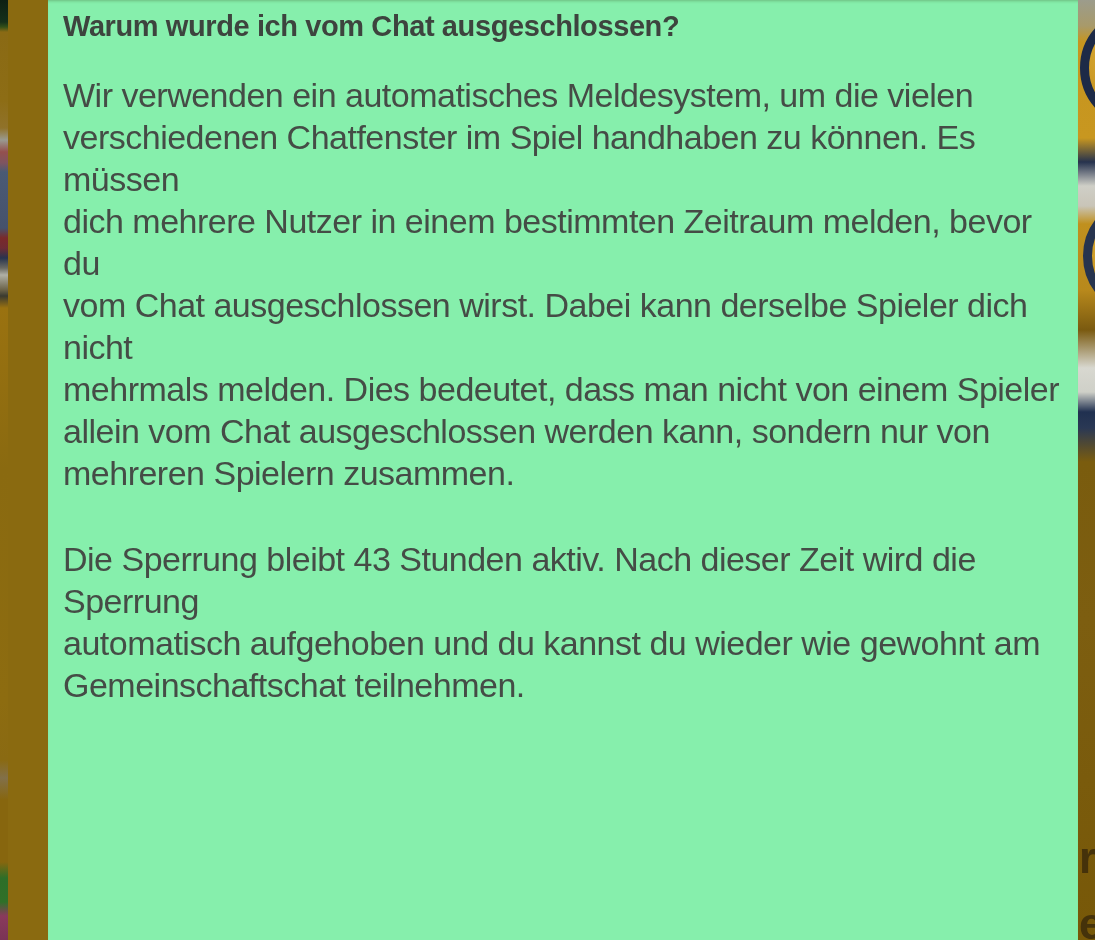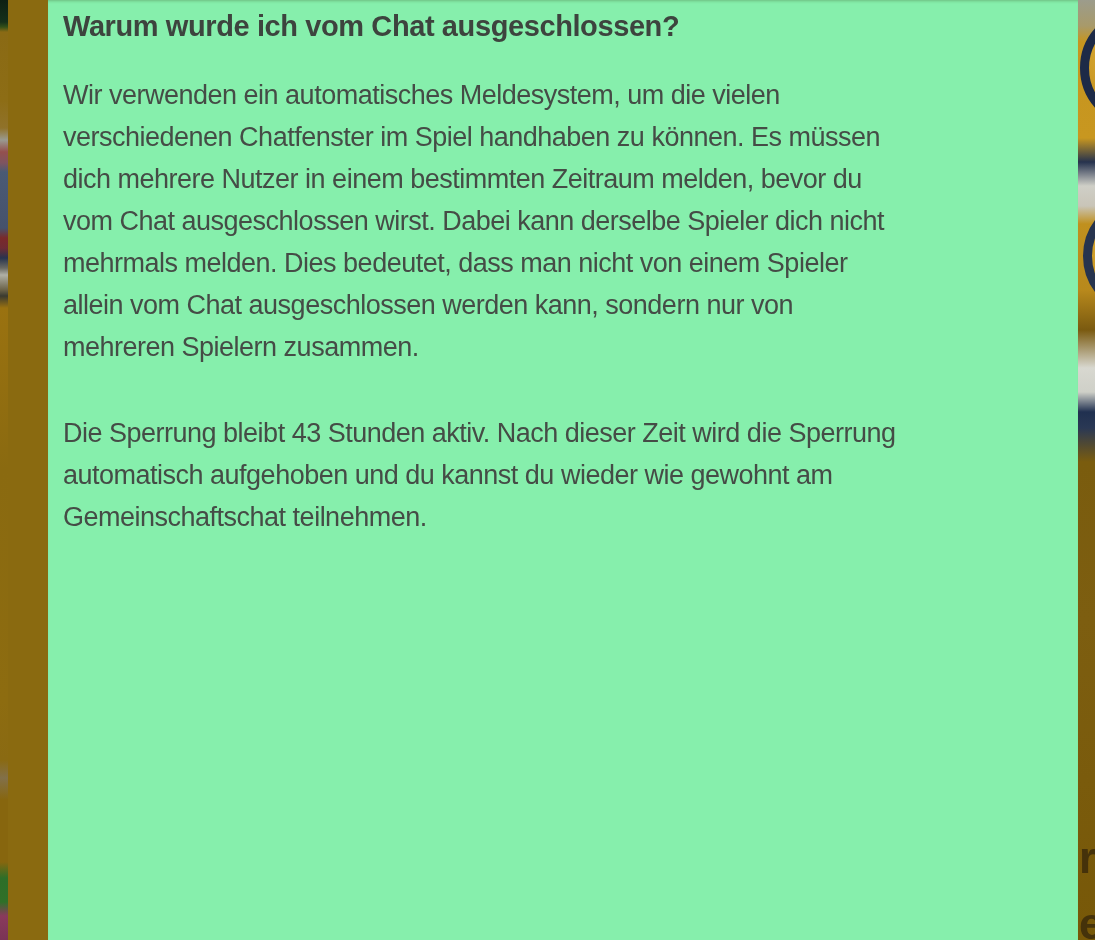--- a/index.html
+++ b/index.html
@@ -81,21 +81,21 @@
   .faq-title {
     margin: 0;
     font-size: 29px;
     font-weight: bold;
     line-height: 36px;
     letter-spacing: -0.4px;
     color: #3d443e;
   }
   .faq-paragraph {
     margin: 0;
-    font-size: 27px;
+    font-size: 34px;
     line-height: 42px;
     letter-spacing: -0.5px;
     color: #454c46;
     white-space: pre-line;
   }
   .faq-paragraph.first { margin-top: 30px; }
   .faq-paragraph.second { margin-top: 44px; }
 </style>
 </head>
 <body>

